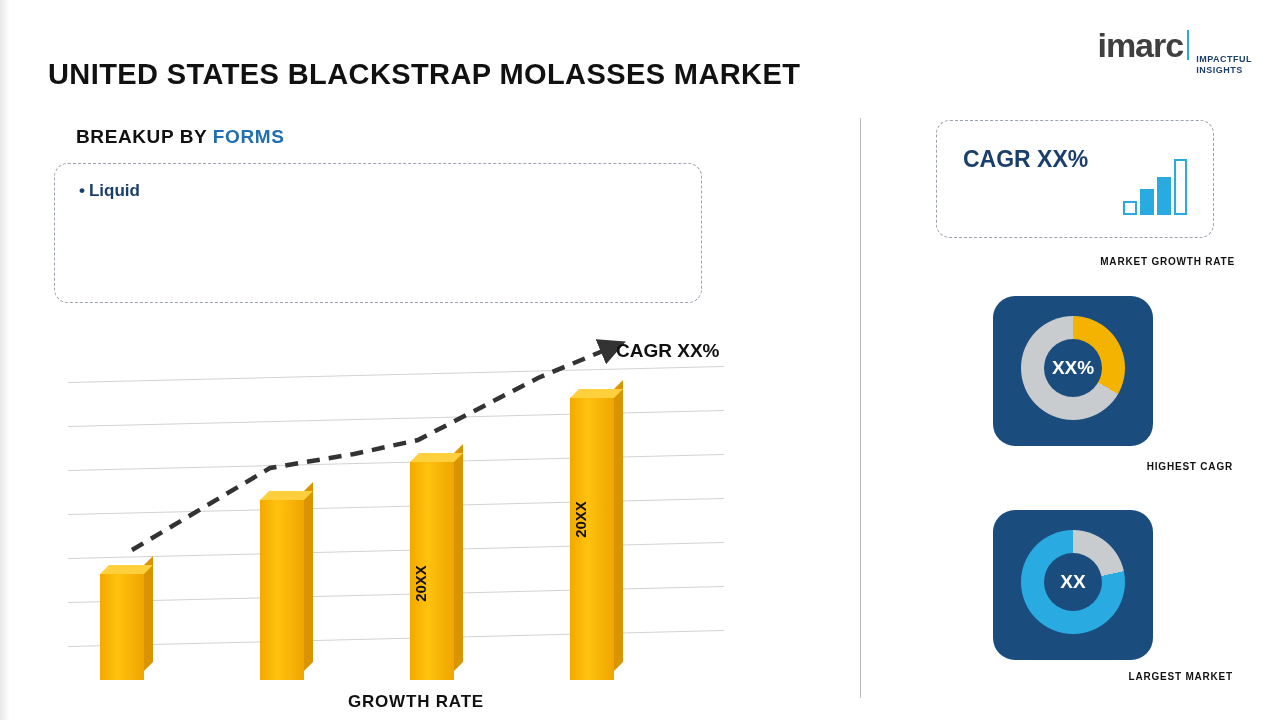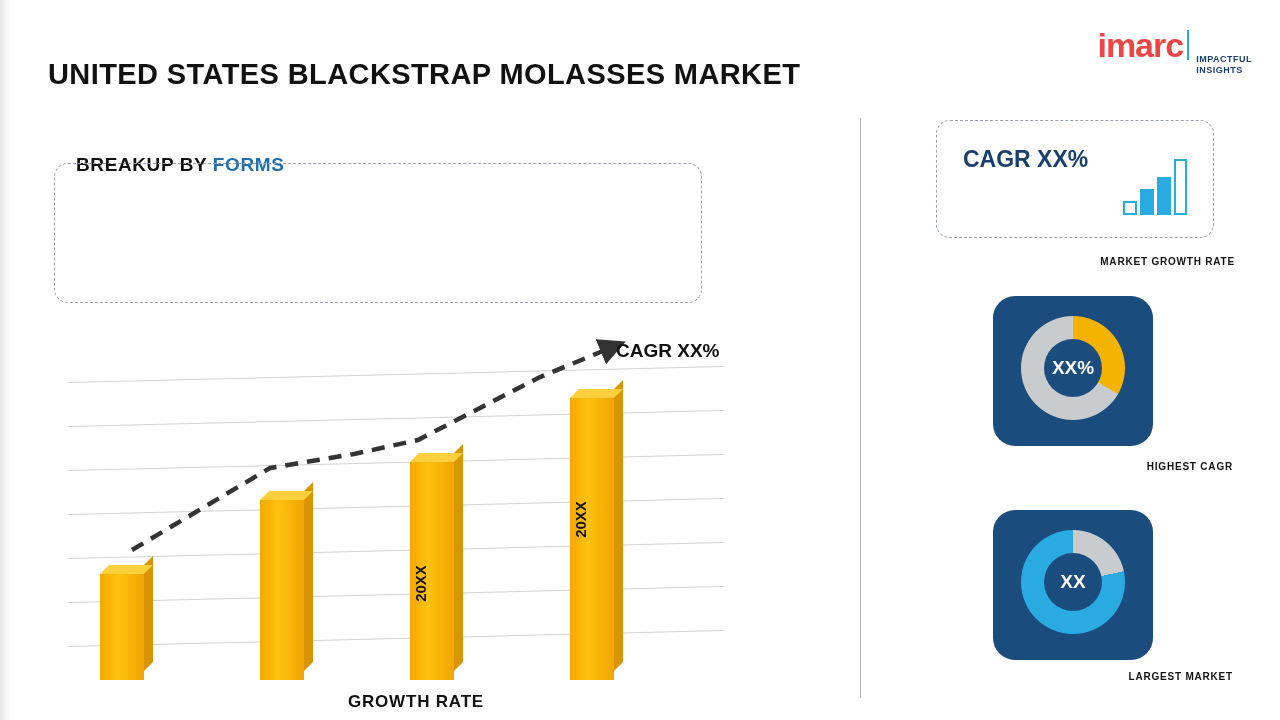--- a/index.html
+++ b/index.html
@@ -13,40 +13,40 @@
   .left-edge{
     position:absolute;left:0;top:0;width:10px;height:720px;
     background:linear-gradient(to right,#e8e8e8,#ffffff);
   }
   
   .logo{
     position:absolute;right:28px;top:14px;
     display:flex;align-items:center;
   }
   .logo-imarc{
-    font-size:34px;font-weight:bold;color:#ef4444;letter-spacing:-1px;
+    font-size:34px;font-weight:bold;color:#404040;letter-spacing:-1px;
     line-height:1;
   }
   .logo-bar{
     width:2px;height:30px;background:#29abe2;margin:0 7px 0 4px;
   }
   .logo-sub{
     font-size:9px;font-weight:bold;color:#1b3f6b;line-height:11px;
     letter-spacing:0.5px;
     margin-top:40px;
   }
   
   .title{
     position:absolute;left:48px;top:58px;
     font-size:29px;font-weight:bold;color:#111;letter-spacing:0.4px;
   }
   
   .breakup{
     position:absolute;left:76px;top:126px;
-    font-size:19px;font-weight:bold;color:#111;letter-spacing:0.6px;margin-top:28px;
+    font-size:19px;font-weight:bold;color:#111;letter-spacing:0.6px;
   }
   .breakup .accent{color:#1f6fb2;}
   .box{
     position:absolute;left:54px;top:163px;width:648px;height:140px;
     border:1.6px dashed #9aa3ad;border-radius:14px;
     box-sizing:border-box;
     padding:14px 0 0 24px;
   }
   .bullet{
     font-size:17px;font-weight:bold;color:#1b3f6b;
@@ -146,20 +146,23 @@
   </div>
 </div>
 
 <div class="title">UNITED STATES BLACKSTRAP MOLASSES MARKET</div>
 
 <div class="breakup">
   <span>BREAKUP BY </span><span class="accent">FORMS</span>
 </div>
 
 <div class="box">
+  <div class="bullet">
+    <span class="dot">•</span><span>Liquid</span>
+  </div>
 </div>
 
 <div class="chart">
 
   <div class="grid-line" style="left:14px;top:52px;width:656px;transform:rotate(-1.4deg);transform-origin:left center;"></div>
   <div class="grid-line" style="left:14px;top:96px;width:656px;transform:rotate(-1.4deg);transform-origin:left center;"></div>
   <div class="grid-line" style="left:14px;top:140px;width:656px;transform:rotate(-1.4deg);transform-origin:left center;"></div>
   <div class="grid-line" style="left:14px;top:184px;width:656px;transform:rotate(-1.4deg);transform-origin:left center;"></div>
   <div class="grid-line" style="left:14px;top:228px;width:656px;transform:rotate(-1.4deg);transform-origin:left center;"></div>
   <div class="grid-line" style="left:14px;top:272px;width:656px;transform:rotate(-1.4deg);transform-origin:left center;"></div>

